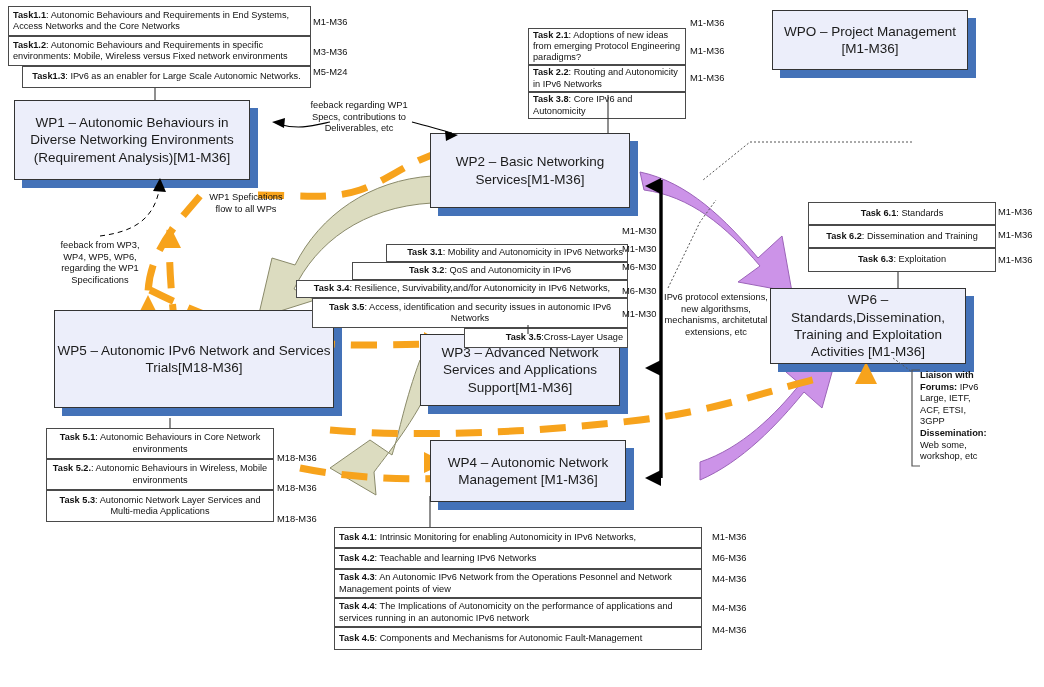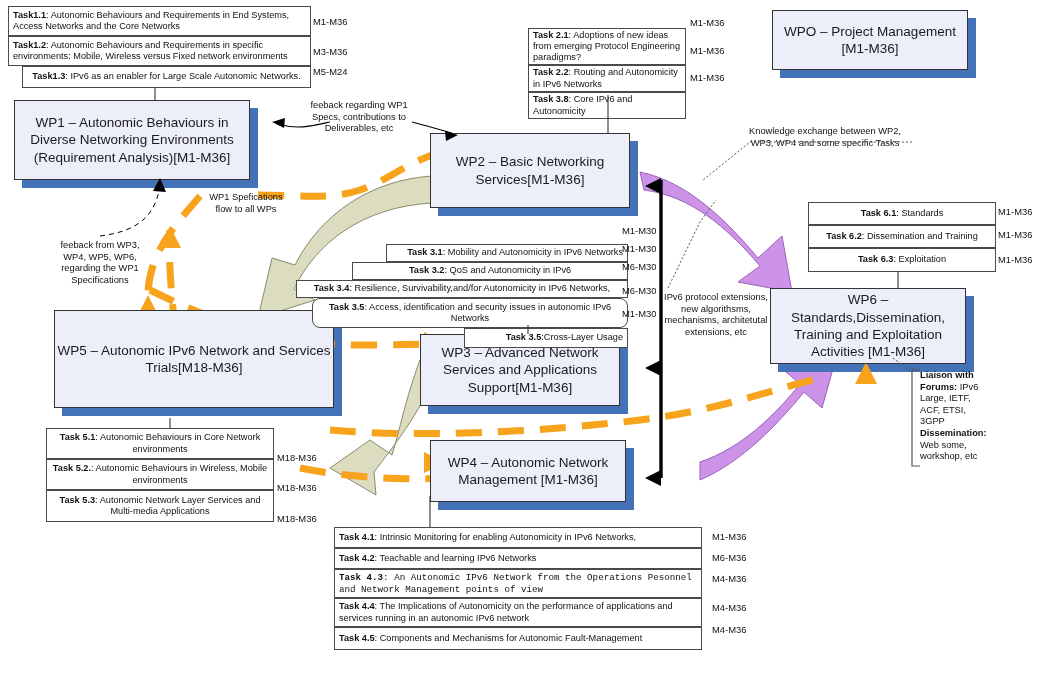--- a/index.html
+++ b/index.html
@@ -162,21 +162,21 @@
   <div class="tasktable abs" style="left:240px;top:218px;width:400px;height:108px;margin-top:26px;">
     <div class="taskrow" style="left:146px;top:0px;width:242px;height:18px;justify-content:flex-end;">
       <span><b>Task 3.1</b><span>: Mobility and Autonomicity in IPv6 Networks</span></span>
     </div>
     <div class="taskrow" style="left:112px;top:18px;width:276px;height:18px;justify-content:center;">
       <span><b>Task 3.2</b><span>: QoS and Autonomicity in IPv6</span></span>
     </div>
     <div class="taskrow" style="left:56px;top:36px;width:332px;height:18px;justify-content:center;">
       <span><b>Task 3.4</b><span>: Resilience, Survivability,and/for Autonomicity in IPv6 Networks,</span></span>
     </div>
-    <div class="taskrow" style="left:72px;top:54px;width:316px;height:30px;justify-content:center;text-align:center;border-radius:8px;">
+    <div class="taskrow" style="left:72px;top:54px;width:316px;height:30px;justify-content:center;text-align:center;">
       <span><b>Task 3.5</b><span>: Access, identification and security issues in autonomic IPv6 Networks</span></span>
     </div>
     <div class="taskrow" style="left:224px;top:84px;width:164px;height:20px;justify-content:flex-end;">
       <span><b>Task 3.5</b><span>:Cross-Layer Usage</span></span>
     </div>
   </div>
   <div class="dur" style="left:622px;top:225px;">M1-M30</div>
   <div class="dur" style="left:622px;top:243px;">M1-M30</div>
   <div class="dur" style="left:622px;top:261px;">M6-M30</div>
   <div class="dur" style="left:622px;top:285px;">M6-M30</div>
@@ -232,21 +232,21 @@
   <div class="dur" style="left:277px;top:482px;">M18-M36</div>
   <div class="dur" style="left:277px;top:513px;">M18-M36</div>
 
   <div class="tasktable abs" style="left:334px;top:527px;width:368px;height:115px;">
     <div class="taskrow" style="left:0;top:0;width:368px;height:21px;">
       <span><b>Task 4.1</b><span>: Intrinsic Monitoring for enabling Autonomicity in IPv6 Networks,</span></span>
     </div>
     <div class="taskrow" style="left:0;top:21px;width:368px;height:21px;">
       <span><b>Task 4.2</b><span>: Teachable and learning IPv6 Networks</span></span>
     </div>
-    <div class="taskrow" style="left:0;top:42px;width:368px;height:29px;font-family:Liberation Mono, monospace;">
+    <div class="taskrow" style="left:0;top:42px;width:368px;height:29px;">
       <span><b>Task 4.3</b><span>: An Autonomic IPv6 Network from the Operations Pesonnel and Network Management points of view</span></span>
     </div>
     <div class="taskrow" style="left:0;top:71px;width:368px;height:29px;">
       <span><b>Task 4.4</b><span>: The Implications of Autonomicity on the performance of applications and services running in an autonomic IPv6 network</span></span>
     </div>
     <div class="taskrow" style="left:0;top:100px;width:368px;height:23px;">
       <span><b>Task 4.5</b><span>: Components and Mechanisms for Autonomic Fault-Management</span></span>
     </div>
   </div>
   <div class="dur" style="left:712px;top:531px;">M1-M36</div>
@@ -260,22 +260,20 @@
 Deliverables, etc</div>
 
   <div class="note" style="left:186px;top:192px;width:120px;white-space:pre-line;">WP1 Spefications
 flow to all WPs</div>
 
   <div class="note" style="left:40px;top:240px;width:120px;white-space:pre-line;">feeback from WP3,
 WP4, WP5, WP6,
 regarding the WP1
 Specifications</div>
 
-  <div class="note" style="left:730px;top:126px;width:190px;white-space:pre-line;">Knowledge exchange between WP2,
-WP3, WP4 and some specific Tasks</div>
 
   <div class="note" style="left:652px;top:292px;width:128px;white-space:pre-line;">IPv6 protocol extensions,
 new algorithsms,
 mechanisms, architetutal
 extensions, etc</div>
 
   <div class="note note-l" style="left:920px;top:370px;width:70px;">
     <b>Liaison with Forums:</b><span> IPv6 Large, IETF, ACF, ETSI, 3GPP</span><br>
     <b>Dissemination:</b><span> Web some, workshop, etc</span>
   </div>

